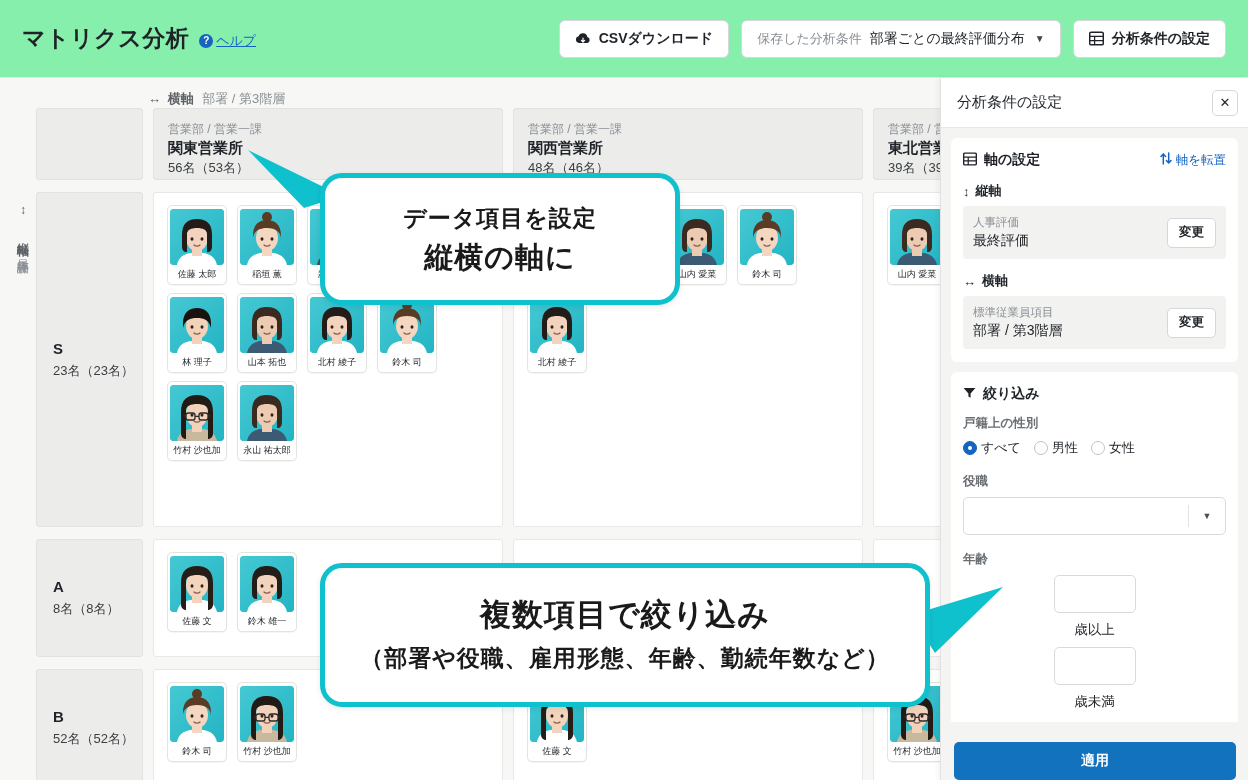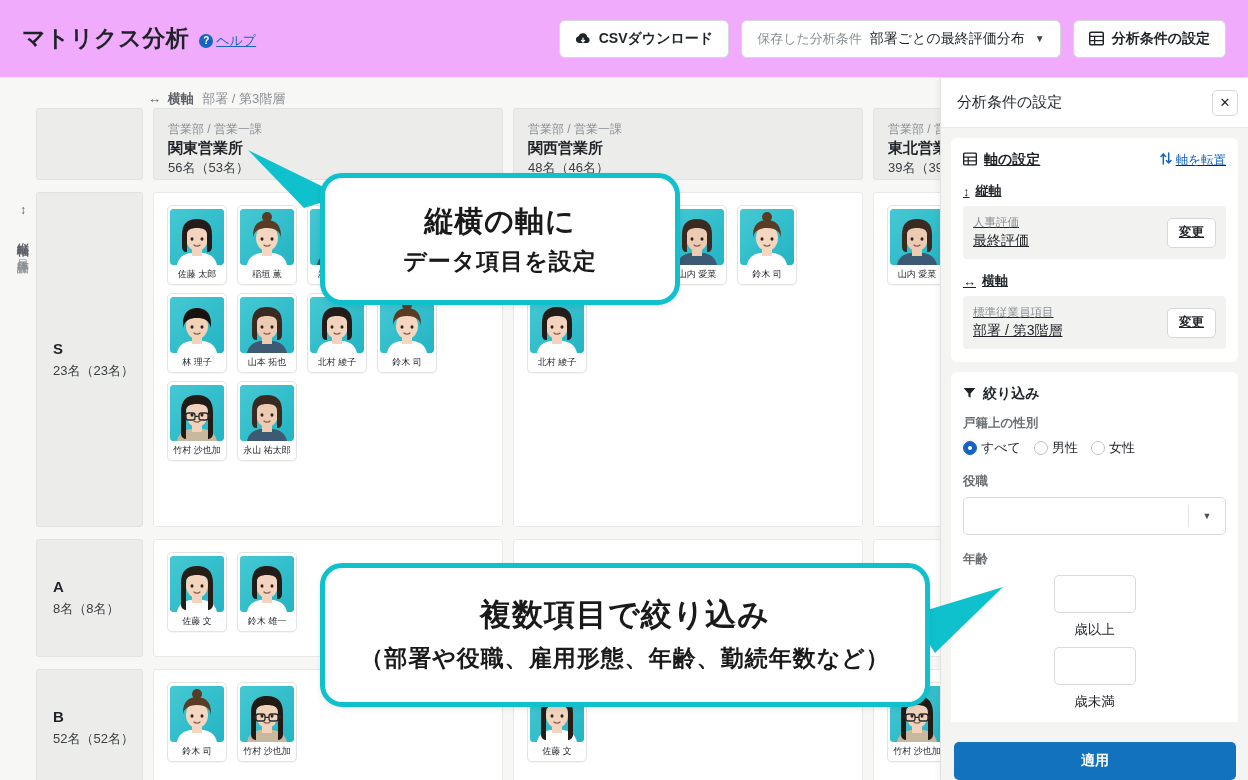--- a/index.html
+++ b/index.html
@@ -9,21 +9,21 @@
     font-family: "Liberation Sans", "DejaVu Sans", sans-serif;
     background: #ffffff;
     overflow: hidden;
     position: relative;
     color: #1f2328;
   }
 
   
   #header {
     position: absolute; top: 0; left: 0; width: 1248px; height: 78px;
-    background: #f0abfc;
+    background: #86efac;
     border-bottom: 1px solid #e6e6e6;
     display: flex; align-items: center;
   }
   #page-title {
     margin-left: 22px;
     font-size: 23px; font-weight: 700; letter-spacing: 0.5px;
     color: #1f2328;
   }
   #help-link {
     margin-left: 10px;
@@ -163,21 +163,21 @@
     background: #fff; cursor: pointer;
     display: flex; align-items: center; justify-content: center;
     font-size: 13px; color: #1f2328;
   }
   #panel-body {
     padding: 10px; height: 652px; overflow: hidden;
   }
   .panel-card {
     background: #fff; border-radius: 6px; padding: 13px 12px;
   }
-  #axis-card { margin-bottom: 10px; text-decoration: underline; }
+  #axis-card { margin-bottom: 10px; }
   .card-head { display: flex; align-items: center; }
   .card-head .ch-title {
     font-size: 14px; font-weight: 700; color: #1f2328;
     display: inline-flex; align-items: center; gap: 7px;
   }
   #transpose-link {
     margin-left: auto;
     font-size: 12.5px; color: #1565c0; text-decoration: none;
     display: inline-flex; align-items: center; gap: 4px; cursor: pointer;
   }
@@ -1072,22 +1072,22 @@
 
   <div id="panel-footer">
     <button id="apply-button">適用</button>
   </div>
 </div>
 
 <svg class="tail" id="tail-axis" viewBox="0 0 100 62">
   <path d="M2 2 L96 48 L58 60 Z" fill="#0fc0cd"></path>
 </svg>
 <div class="callout" id="callout-axis">
+  <div class="line sub">データ項目を設定</div>
   <div class="line">縦横の軸に</div>
-  <div class="line sub">データ項目を設定</div>
 </div>
 
 <svg class="tail" id="tail-filter" viewBox="0 0 100 72">
   <path d="M98 2 L6 30 L30 68 Z" fill="#0fc0cd"></path>
 </svg>
 <div class="callout" id="callout-filter">
   <div class="line">複数項目で絞り込み</div>
   <div class="line sub">（部署や役職、雇用形態、年齢、勤続年数など）</div>
 </div>
 

